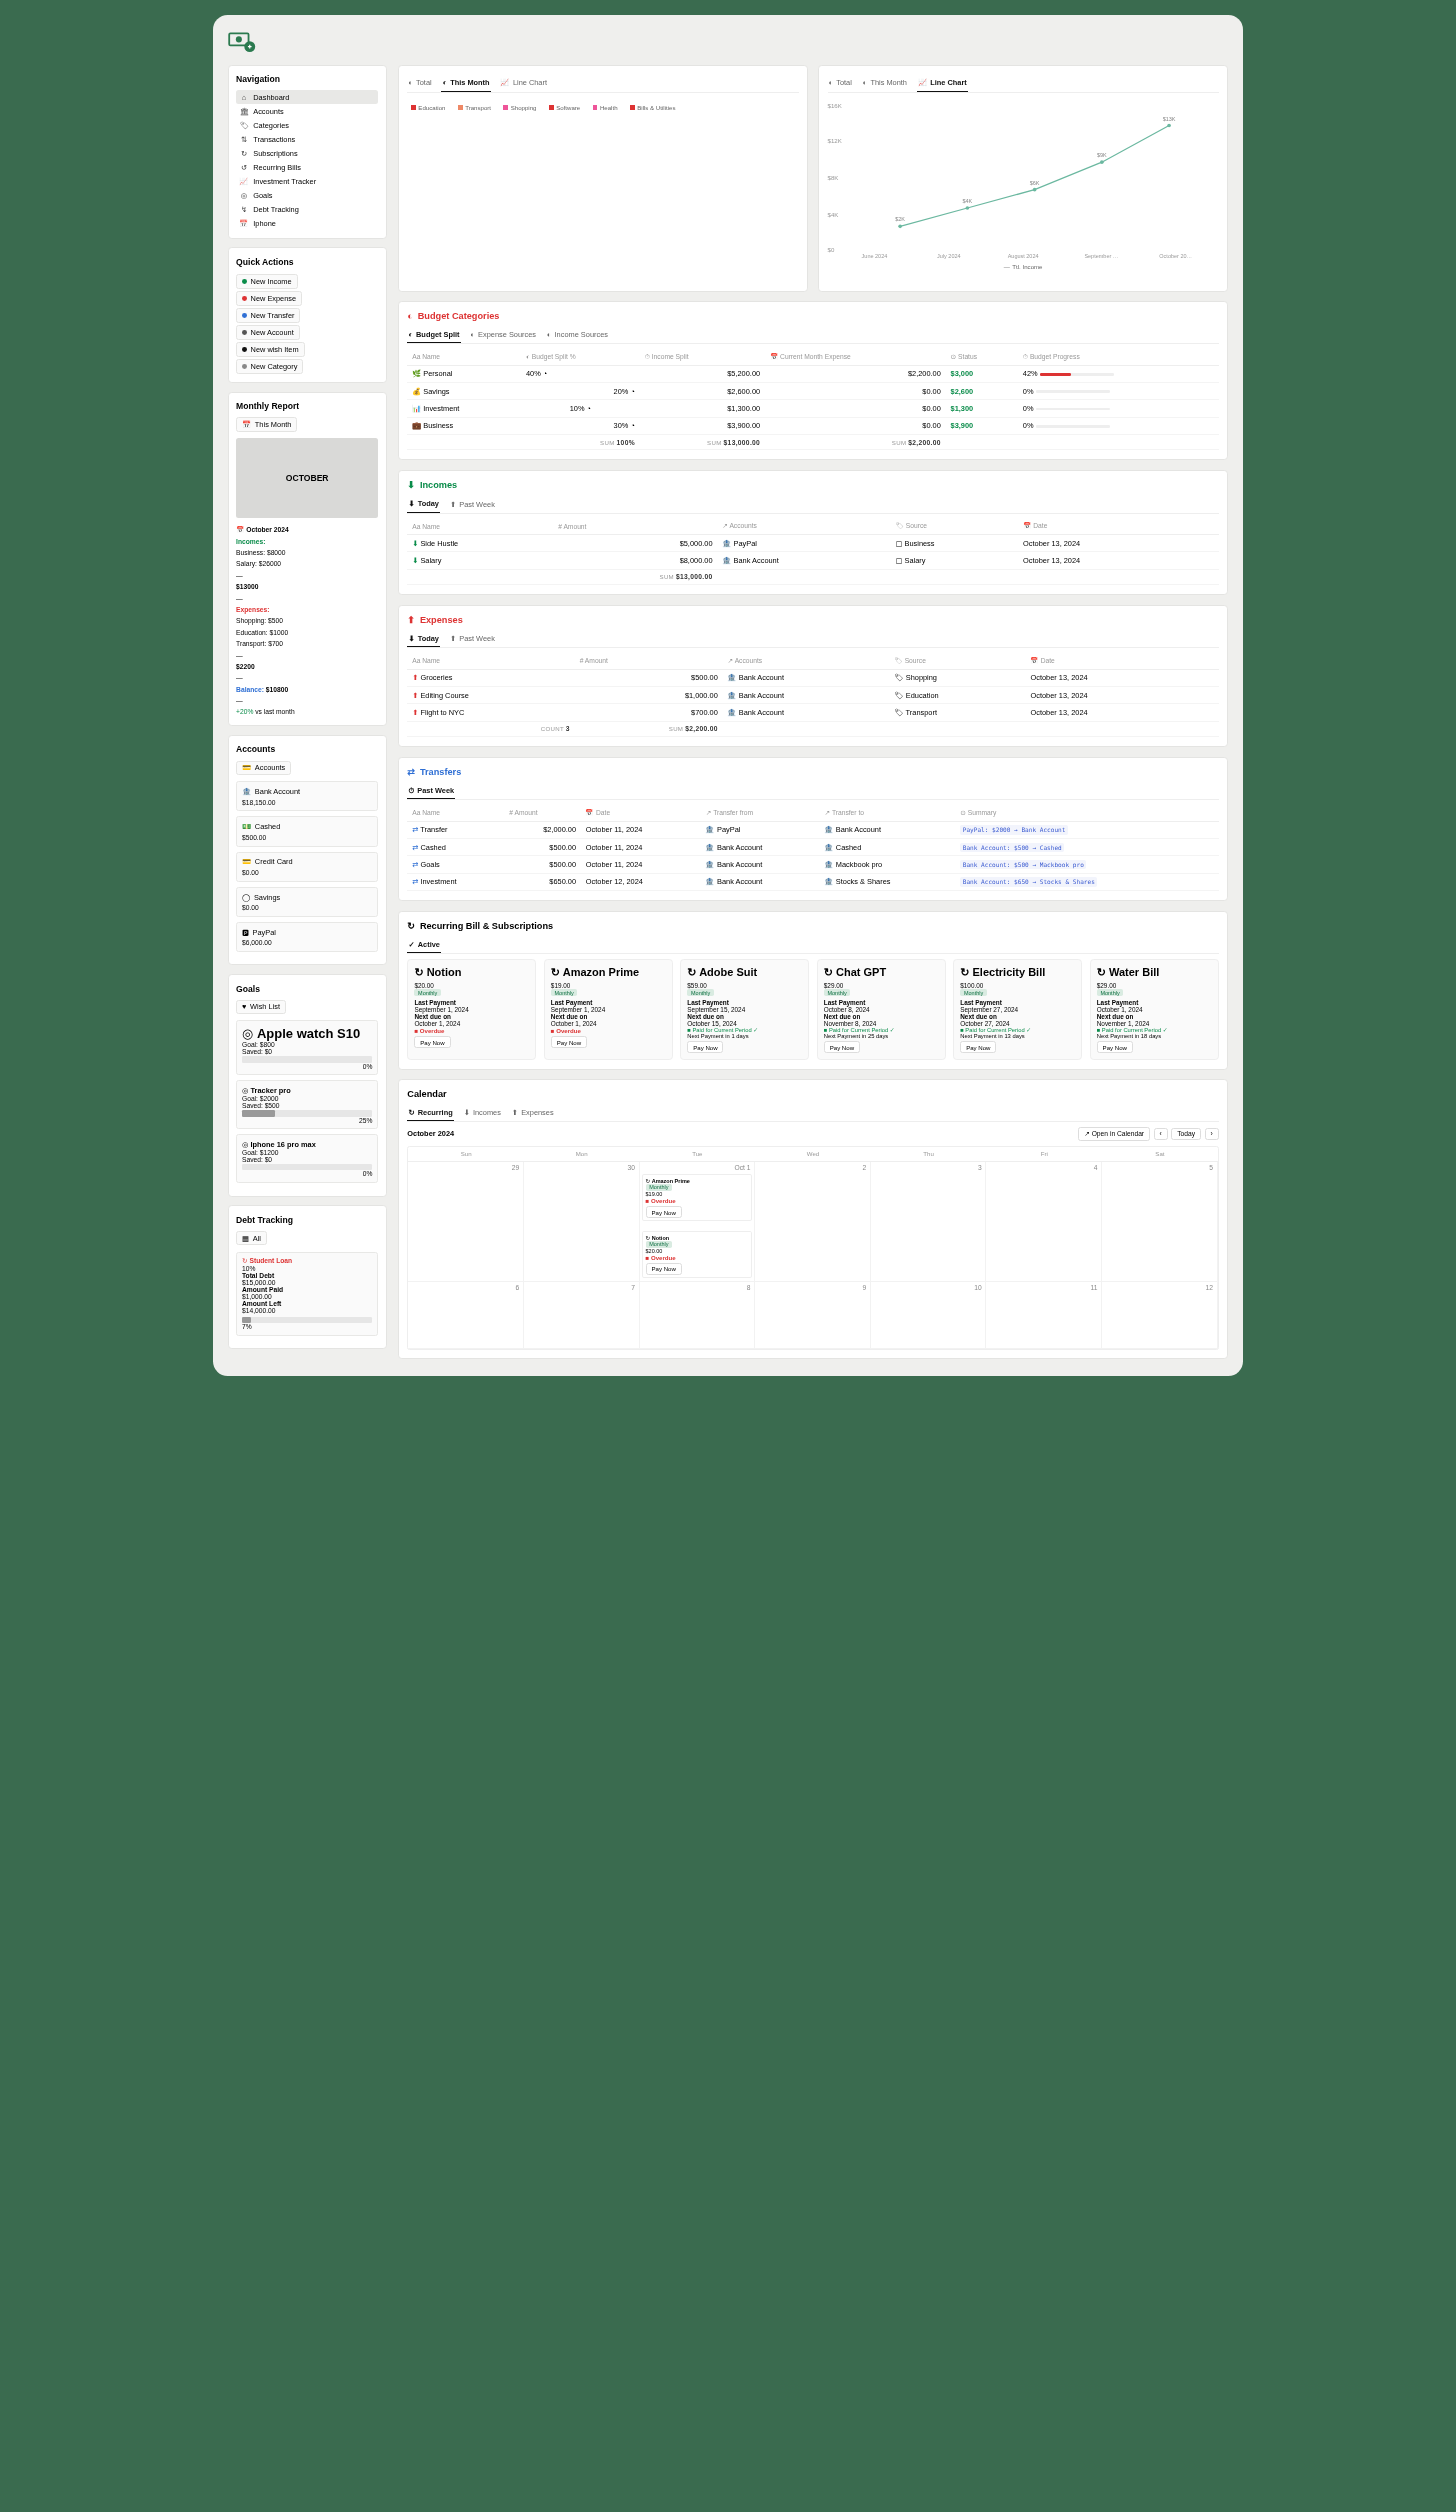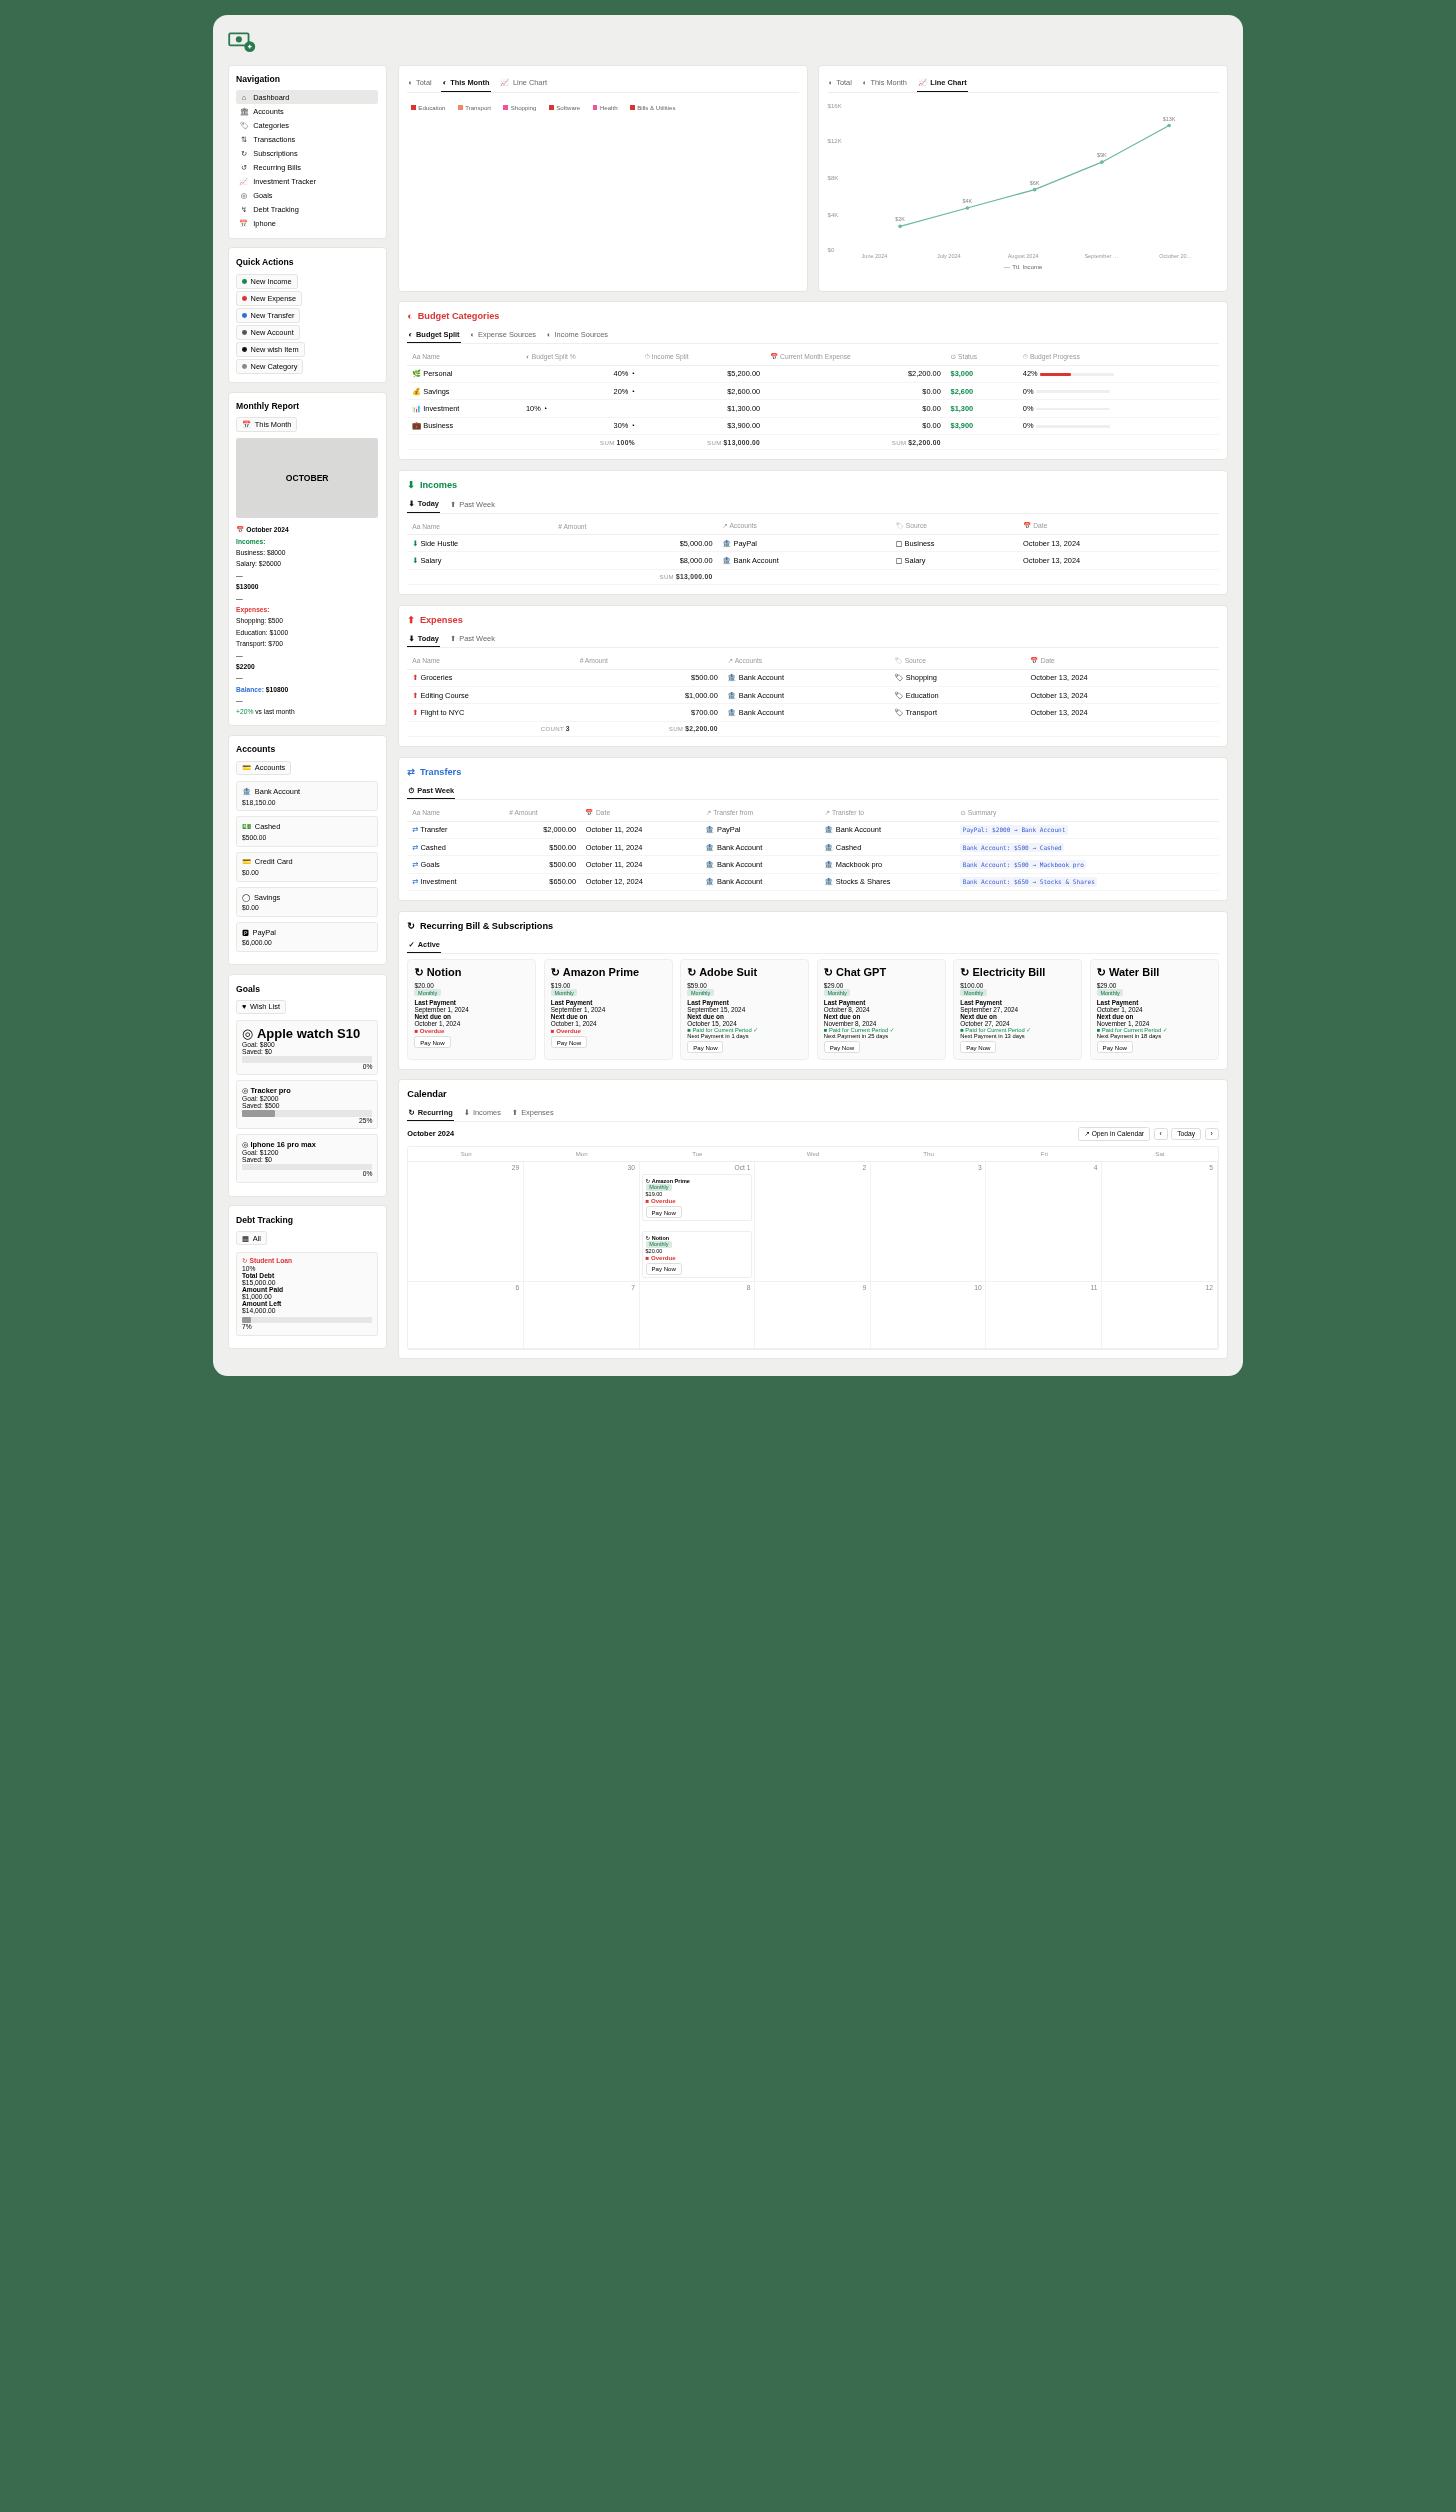--- a/index.html
+++ b/index.html
@@ -348,37 +348,37 @@
             <th>◐ <span>Budget Split %</span></th>
             <th>⏱ <span>Income Split</span></th>
             <th>📅 <span>Current Month Expense</span></th>
             <th>⊙ <span>Status</span></th>
             <th>⏱ <span>Budget Progress</span></th>
           </tr>
             </thead>
           <tbody id="budget-rows">
               <tr>
                 <td><span class="row-ic">🌿</span>Personal</td>
-                <td style="text-align:right">40% ◔</td>
+                <td style="">40% ◔</td>
                 <td style="text-align:right">$5,200.00</td>
                 <td style="text-align:right">$2,200.00</td>
                 <td class="green">$3,000</td>
                 <td>42% <span class="progress"><span style="width:42%"></span></span></td>
               </tr>
               <tr>
                 <td><span class="row-ic">💰</span>Savings</td>
                 <td style="text-align:right">20% ◔</td>
                 <td style="text-align:right">$2,600.00</td>
                 <td style="text-align:right">$0.00</td>
                 <td class="green">$2,600</td>
                 <td>0% <span class="progress"><span style="width:0%"></span></span></td>
               </tr>
               <tr>
                 <td><span class="row-ic">📊</span>Investment</td>
-                <td style="text-align:left">10% ◔</td>
+                <td style="text-align:center">10% ◔</td>
                 <td style="text-align:right">$1,300.00</td>
                 <td style="text-align:right">$0.00</td>
                 <td class="green">$1,300</td>
                 <td>0% <span class="progress"><span style="width:0%"></span></span></td>
               </tr>
               <tr>
                 <td><span class="row-ic">💼</span>Business</td>
                 <td style="text-align:right">30% ◔</td>
                 <td style="text-align:right">$3,900.00</td>
                 <td style="text-align:right">$0.00</td>

